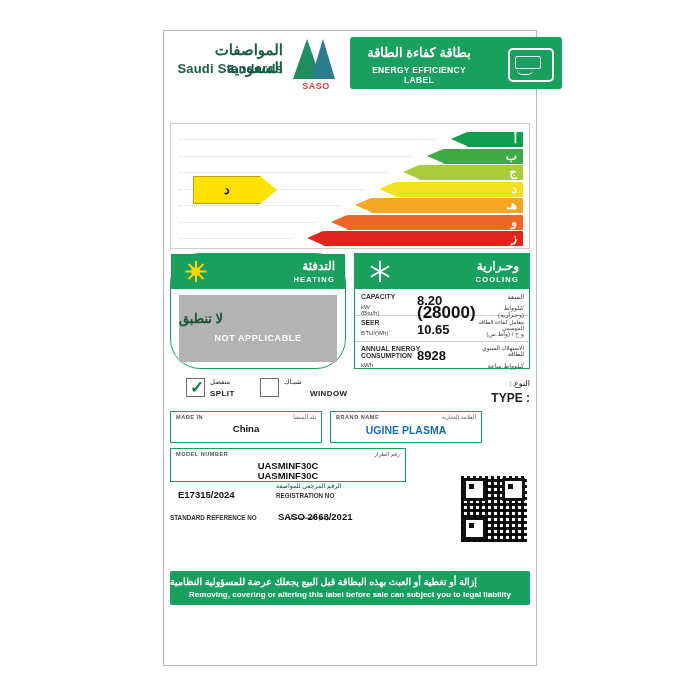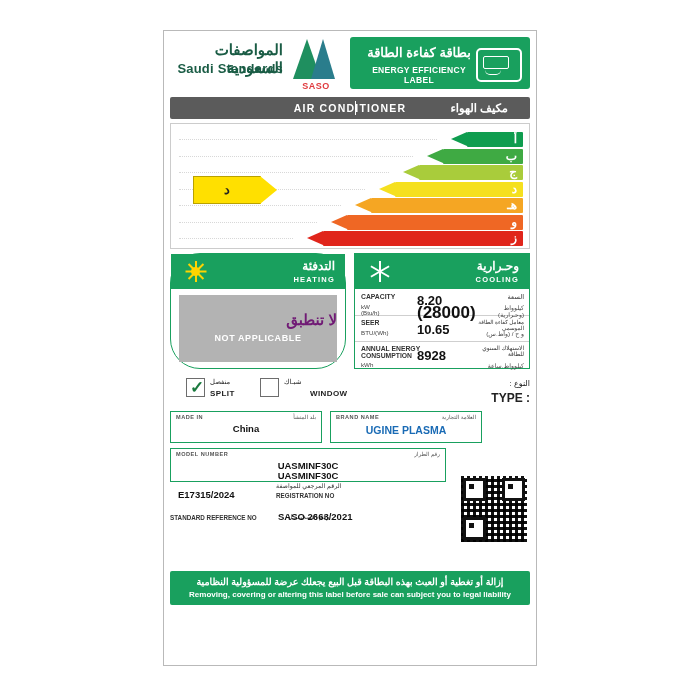--- a/index.html
+++ b/index.html
@@ -86,20 +86,21 @@
     color: #e03a3e;
     letter-spacing: .5px;
   }
   .energy-band {
     position: absolute;
     left: 186px; top: 6px;
     width: 180px; height: 52px;
     background: #19a05e;
     border-radius: 3px;
     color: #ffffff;
+    padding-left: 32px;
   }
   .energy-ar {
     position: absolute;
     left: 8px; top: 8px;
     width: 122px;
     text-align: center;
     font-size: 13px;
     font-weight: bold;
     direction: rtl;
   }
@@ -317,24 +318,24 @@
   .na-box {
     position: absolute;
     left: 8px; top: 41px;
     width: 158px; height: 67px;
     background: #b3b3b3;
   }
   .na-ar {
     position: absolute;
     left: 0; top: 16px;
     width: 100%;
-    text-align: right;
-    font-size: 15px;
-    font-weight: bold;
-    color: #701a75;
+    text-align: left;
+    font-size: 13px;
+    font-weight: bold;
+    color: #14532d;
     direction: rtl;
   }
   .na-en {
     position: absolute;
     left: 0; top: 38px;
     width: 100%;
     text-align: center;
     font-size: 9px;
     font-weight: bold;
     color: #ffffff;
@@ -551,21 +552,21 @@
     left: 6px; top: 540px;
     width: 360px; height: 34px;
     background: #19a05e;
     border-radius: 2px;
     color: #ffffff;
   }
   .warn-ar {
     position: absolute;
     left: 0; top: 5px;
     width: 100%;
-    text-align: center;
+    text-align: left;
     font-size: 9.5px;
     font-weight: bold;
     direction: rtl;
   }
   .warn-en {
     position: absolute;
     left: 0; top: 19px;
     width: 100%;
     text-align: center;
     font-size: 8px;
@@ -591,25 +592,20 @@
       <div class="energy-band">
         <div class="energy-ar">بطاقة كفاءة الطاقة</div>
         <div class="energy-en">ENERGY EFFICIENCY LABEL</div>
         <div class="ac-icon-box">
           <div class="bar"></div>
           <div class="wave"></div>
         </div>
       </div>
     </div>
 
-    <div class="product-bar">
-      <div class="product-en">AIR CONDITIONER</div>
-      <div class="product-sep"></div>
-      <div class="product-ar">مكيف الهواء</div>
-    </div>
 
     <div class="grades">
 
     <div class="dotline" style="top: 15px; right: 78px; width: 258px;"></div>
         <div class="grade-row" style="top: 8px; width: 72px;">
           <div class="arrow">
             <div class="body" style="width: 56px; background: rgb(15, 157, 79);"></div>
             <div class="tip" style="right: 56px; border-right: 16px solid rgb(15, 157, 79);"></div>
             <div class="letter">أ</div>
           </div>
@@ -747,21 +743,21 @@
         <div class="tag-ar">بلد المنشأ</div>
         <div class="val">China</div>
       </div>
 
       <div class="ibox brand" style="left:160px; top:0; width:152px; height:32px;">
         <div class="tag-en">BRAND NAME</div>
         <div class="tag-ar">العلامة التجارية</div>
         <div class="val">UGINE PLASMA</div>
       </div>
 
-      <div class="ibox" style="left:0; top:37px; width:276px; height:34px;">
+      <div class="ibox" style="left:0; top:37px; width:236px; height:34px;">
         <div class="tag-en">MODEL NUMBER</div>
         <div class="tag-ar">رقم الطراز</div>
         <div class="val">UASMINF30C</div>
         <div class="val2">UASMINF30C</div>
       </div>
 
       <div class="flatrow" style="left:0; top:78px; width:268px;">
         <div class="flat-en" style="left:106px;">REGISTRATION NO</div>
         <div class="flat-ar" style="left:106px; top:-7px;">الرقم المرجعي للمواصفة</div>
         <div class="flat-val" style="left:8px; top:0;">E17315/2024</div>

